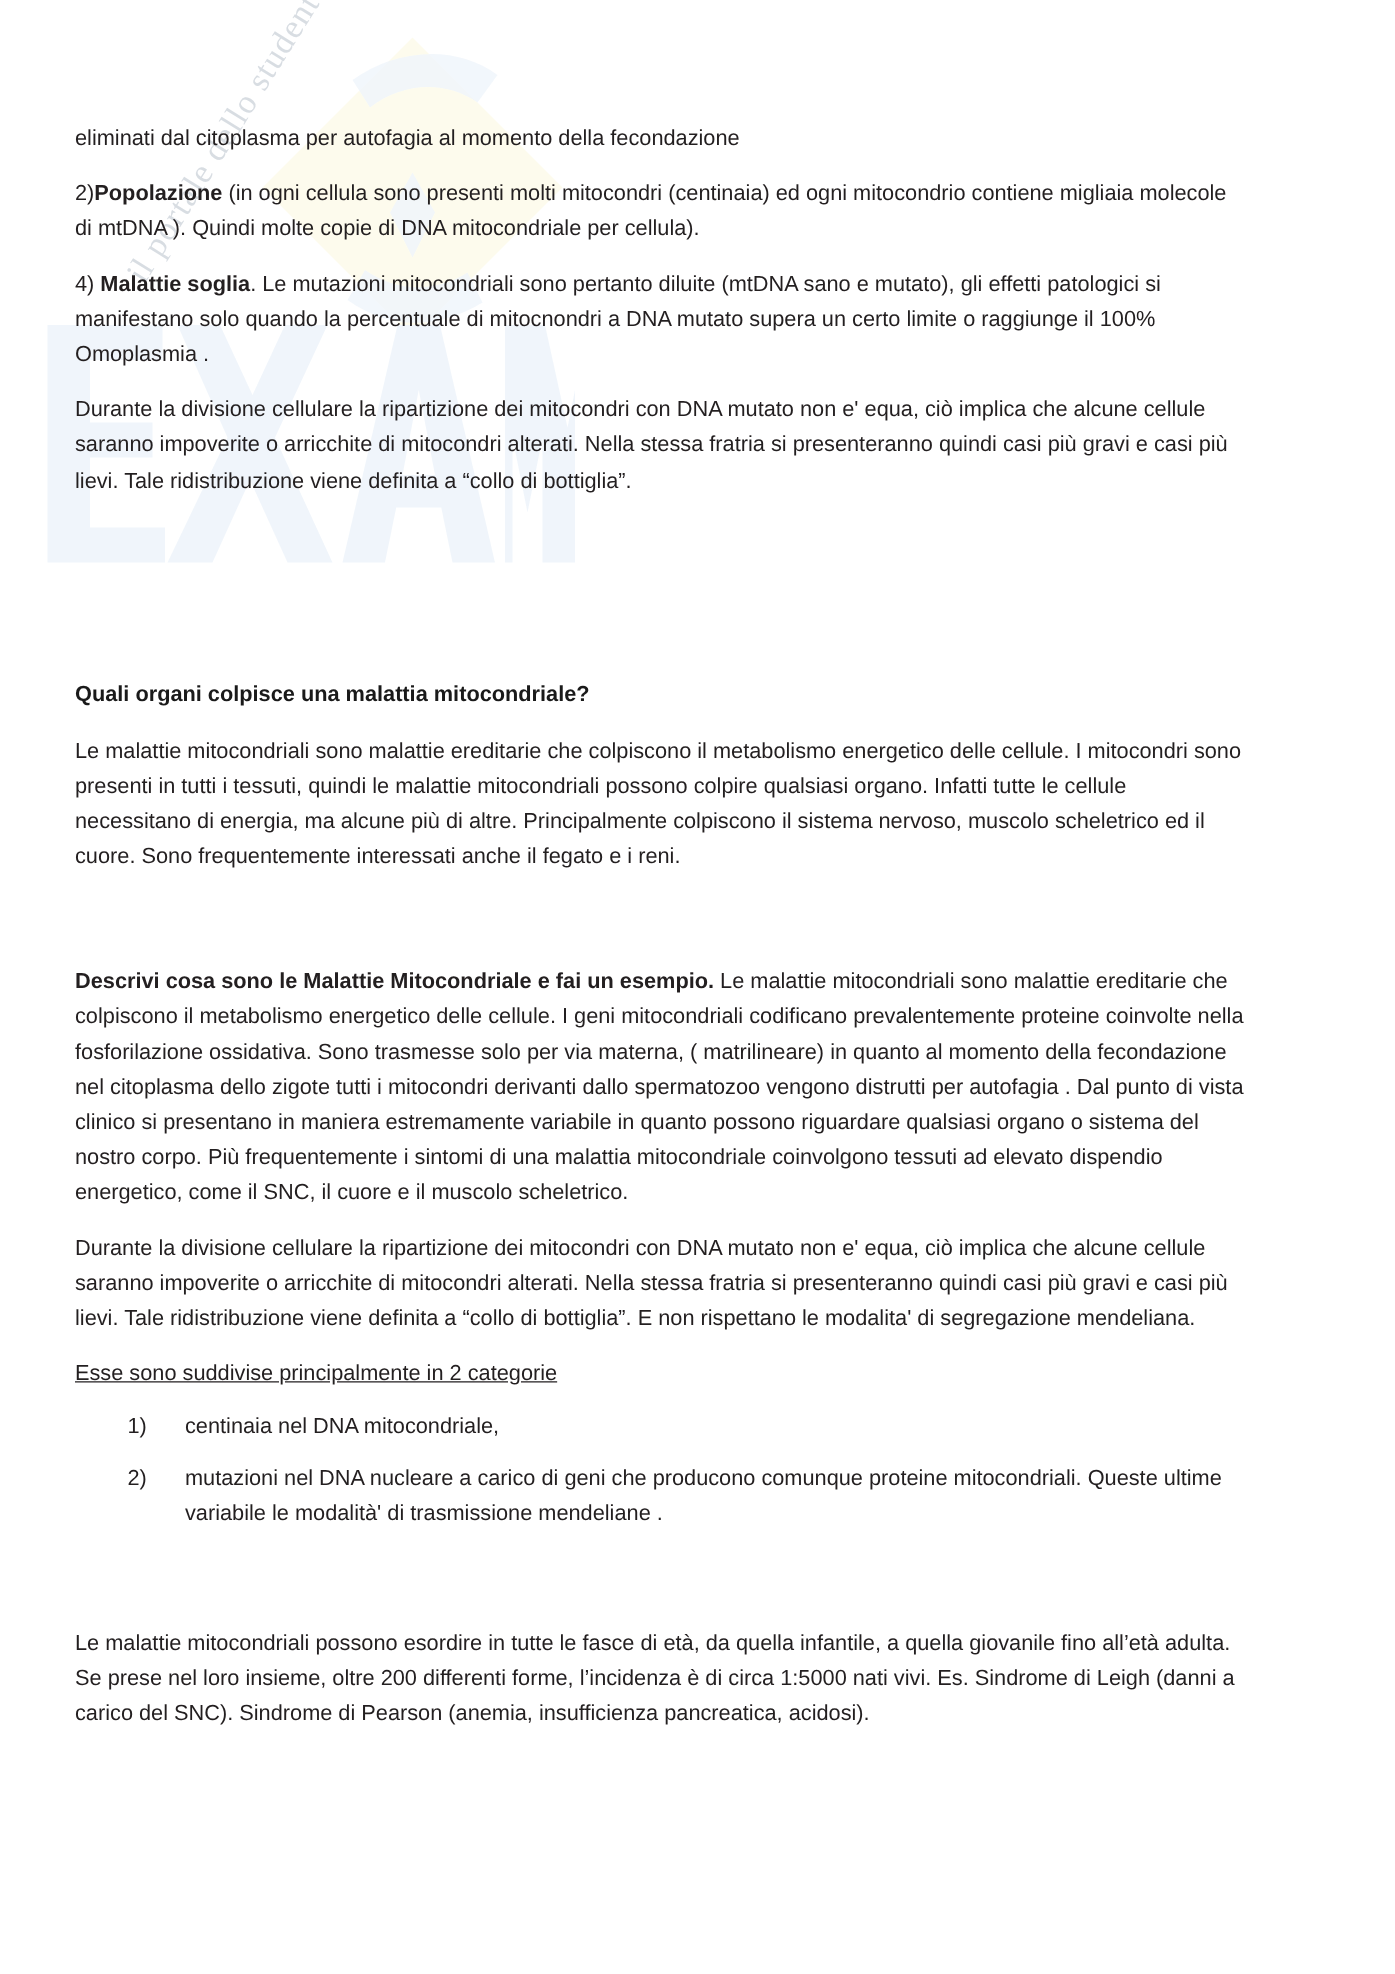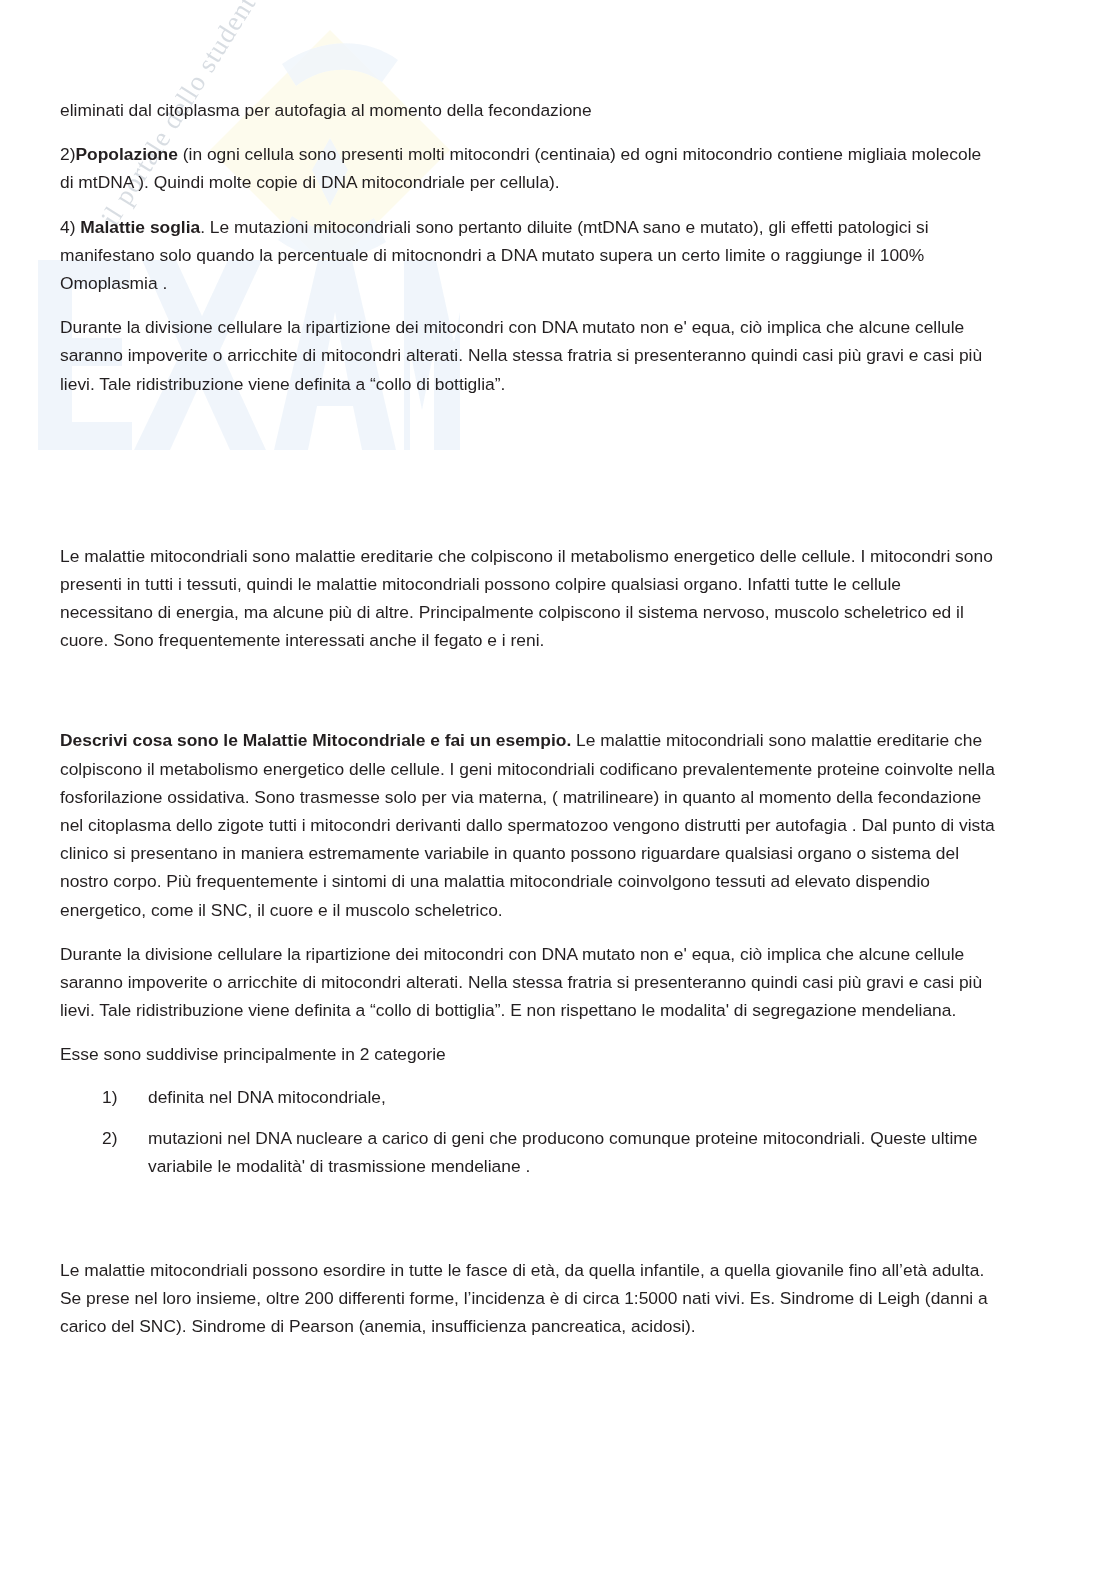--- a/index.html
+++ b/index.html
@@ -58,21 +58,21 @@
     width: 935px;
     z-index: 2;
   }
   .para {
     font-size: 17.4px;
     line-height: 1.62;
     color: #231f20;
     margin: 0 0 16px 0;
     text-align: left;
   }
-  .para.tight { margin-bottom: 14px; }
+  .para.tight { margin-bottom: 14px; text-decoration: underline; }
   .para b { font-weight: bold; }
   .heading {
     font-size: 17.4px;
     line-height: 1.6;
     color: #1a1a1a;
     font-weight: bold;
     margin: 0 0 16px 0;
   }
   .block-gap-lg { height: 128px; }
   .block-gap-md { height: 56px; }
@@ -146,20 +146,23 @@
       <span>4) </span><b>Malattie soglia</b><span>. Le mutazioni mitocondriali sono pertanto diluite (mtDNA sano e mutato), gli effetti patologici si manifestano solo quando la percentuale di mitocnondri a DNA mutato supera un certo limite o raggiunge il 100% Omoplasmia .</span>
     </p>
 
 
     <p class="para">
       <span>Durante la divisione cellulare la ripartizione dei mitocondri con DNA mutato non e' equa, ciò implica che alcune cellule saranno impoverite o arricchite di mitocondri alterati.  Nella stessa fratria si presenteranno quindi  casi più gravi e casi più lievi. Tale ridistribuzione viene definita a “collo di bottiglia”.</span>
     </p>
 
     <div class="block-gap-lg"></div>
 
+    <p class="heading">
+      <span>Quali organi colpisce una malattia mitocondriale?</span>
+    </p>
 
     <p class="para">
       <span> Le malattie mitocondriali sono malattie ereditarie che colpiscono il metabolismo energetico delle cellule. I mitocondri sono presenti in tutti i tessuti, quindi le malattie mitocondriali possono colpire qualsiasi organo. Infatti tutte le cellule necessitano di energia, ma alcune più di altre. Principalmente colpiscono il sistema nervoso, muscolo scheletrico ed il cuore. Sono frequentemente interessati anche il fegato e i reni.</span>
     </p>
 
     <div class="block-gap-md"></div>
 
     <p class="para">
       <b>Descrivi cosa sono le Malattie Mitocondriale e fai un esempio.</b><span> Le malattie mitocondriali sono malattie ereditarie che colpiscono il metabolismo energetico delle cellule. I geni mitocondriali codificano prevalentemente proteine coinvolte nella fosforilazione ossidativa. Sono trasmesse solo per via materna, ( matrilineare)  in quanto al momento della fecondazione nel citoplasma dello zigote tutti i mitocondri derivanti dallo spermatozoo vengono distrutti per autofagia . Dal punto di vista clinico si presentano in  maniera estremamente variabile in quanto possono riguardare qualsiasi organo o sistema del nostro corpo. Più frequentemente i sintomi di una malattia mitocondriale coinvolgono tessuti ad elevato dispendio energetico, come il SNC, il cuore e il muscolo scheletrico.</span>
     </p>
@@ -168,21 +171,21 @@
       <span>Durante la divisione cellulare la ripartizione dei mitocondri con DNA mutato non e' equa, ciò implica che alcune cellule saranno impoverite o arricchite di mitocondri alterati.  Nella stessa fratria si presenteranno quindi  casi più gravi e casi più lievi. Tale ridistribuzione viene definita a “collo di bottiglia”. E non rispettano le modalita' di segregazione mendeliana.</span>
     </p>
 
 
     <p class="para tight">
       <span>Esse sono suddivise principalmente in 2 categorie</span>
     </p>
 
     <ol class="numlist">
       <li>
-        <span>definita nel DNA mitocondriale,</span>
+        <span>centinaia nel DNA mitocondriale,</span>
       </li>
       <li>
         <span>mutazioni nel DNA  nucleare a carico di geni che producono comunque proteine mitocondriali. Queste ultime variabile le modalità' di trasmissione mendeliane .</span>
       </li>
     </ol>
 
     <div class="block-gap-xl"></div>
 
     <p class="para">
       <span>Le malattie mitocondriali possono esordire in tutte le fasce di età, da quella infantile, a quella giovanile fino all’età adulta. Se prese nel loro insieme, oltre 200 differenti forme, l’incidenza è di circa 1:5000 nati vivi. Es. Sindrome di Leigh (danni a carico del SNC). Sindrome di Pearson (anemia, insufficienza pancreatica, acidosi).</span>

